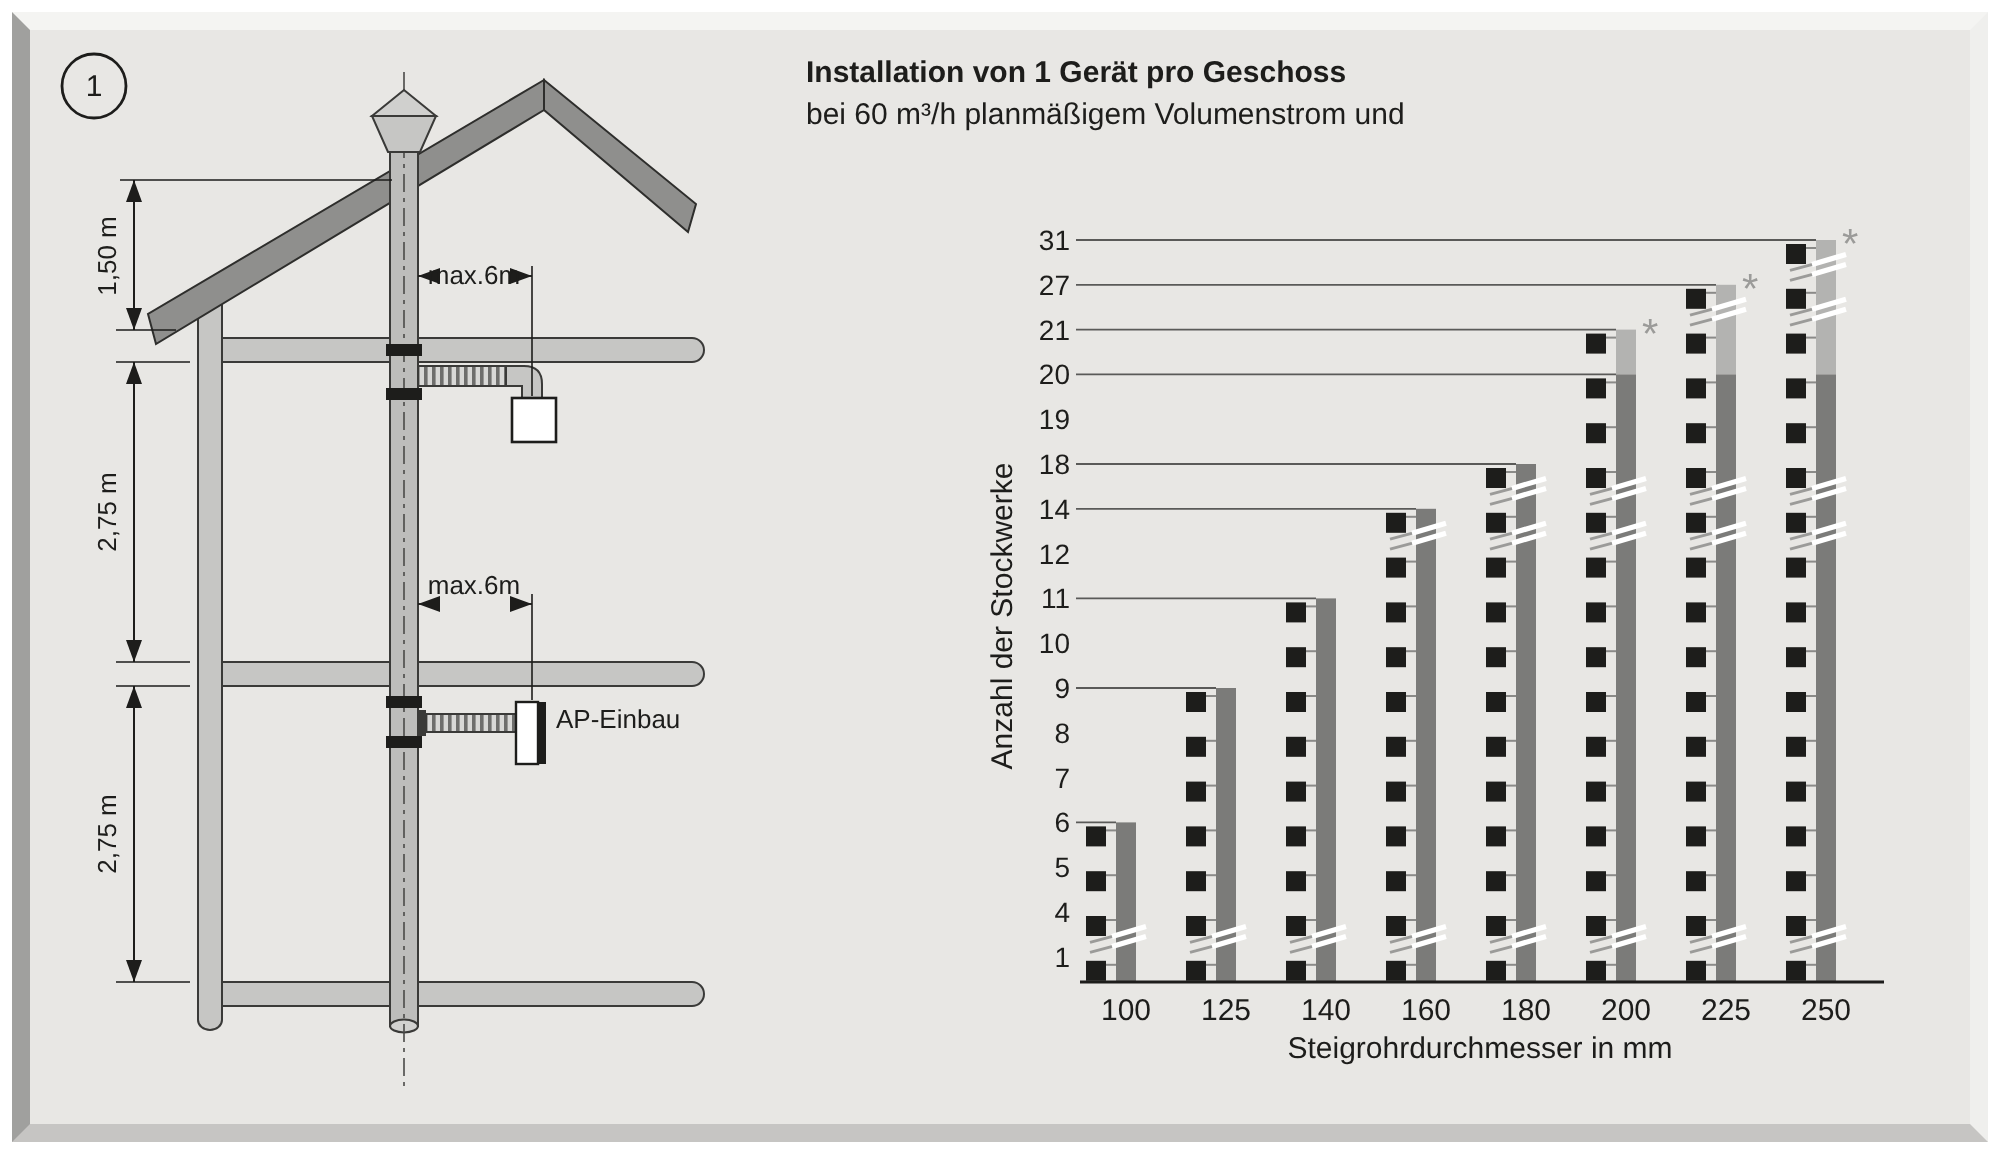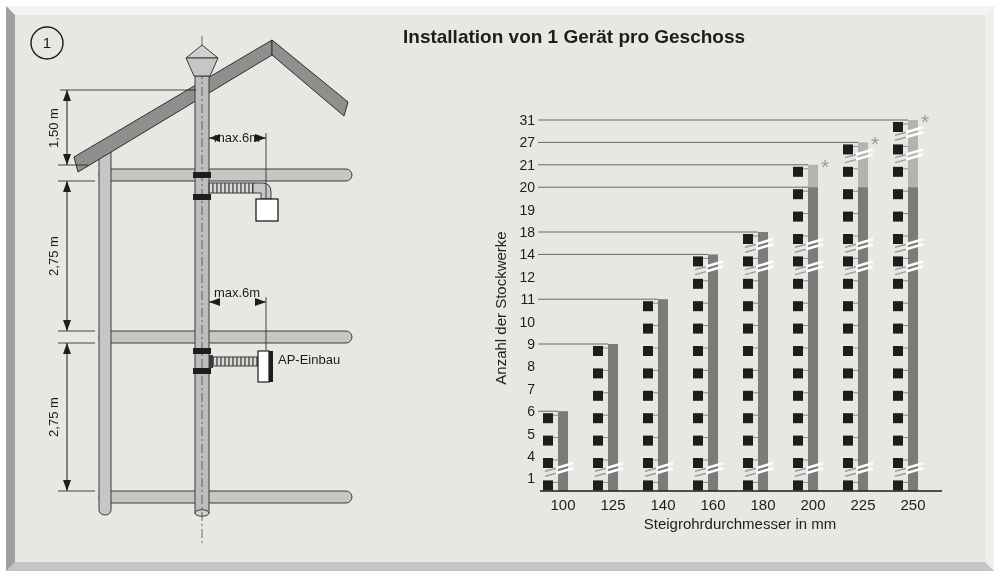--- a/index.html
+++ b/index.html
@@ -10,38 +10,39 @@
   .plate{
     position:absolute;left:6px;top:6px;right:6px;bottom:6px;
     border:9px solid;
     border-color:#f4f4f2 #efefed #c6c5c3 #a0a09e;
     background:#e8e7e4;
     box-sizing:border-box;
   }
   .layer{position:absolute;left:0;top:0;}
   .header{
     position:absolute;left:403px;top:26px;width:360px;
-    font-size:19px;line-height:21px;color:#1d1d1b;
+    font-size:15px;line-height:21px;color:#1d1d1b;
   }
   .header .t{font-weight:bold;}
   svg text{fill:#1d1d1b;}
   .tick{font-size:14px;}
   .xtick{font-size:15px;}
   .axtitle{font-size:15px;}
   .ast{font-size:21px;fill:#9b9b99;}
   .dimtxt{font-size:13px;}
   .figno{font-size:15px;}
 </style>
 </head>
 <body>
 
 <div class="plate"></div>
 
 <div class="header">
   <div class="t">Installation von 1 Gerät pro Geschoss</div>
+  <div class="s1">bei 60 m³/h planmäßigem Volumenstrom und</div>
 </div>
 
 <svg class="layer" width="460" height="577" viewBox="0 0 460 577">
   <defs>
     <pattern id="corr" width="4" height="12" patternUnits="userSpaceOnUse">
       <rect width="4" height="12" fill="#d8d8d6"></rect>
       <rect width="1.8" height="12" fill="#6e6e6c"></rect>
     </pattern>
   </defs>
 

